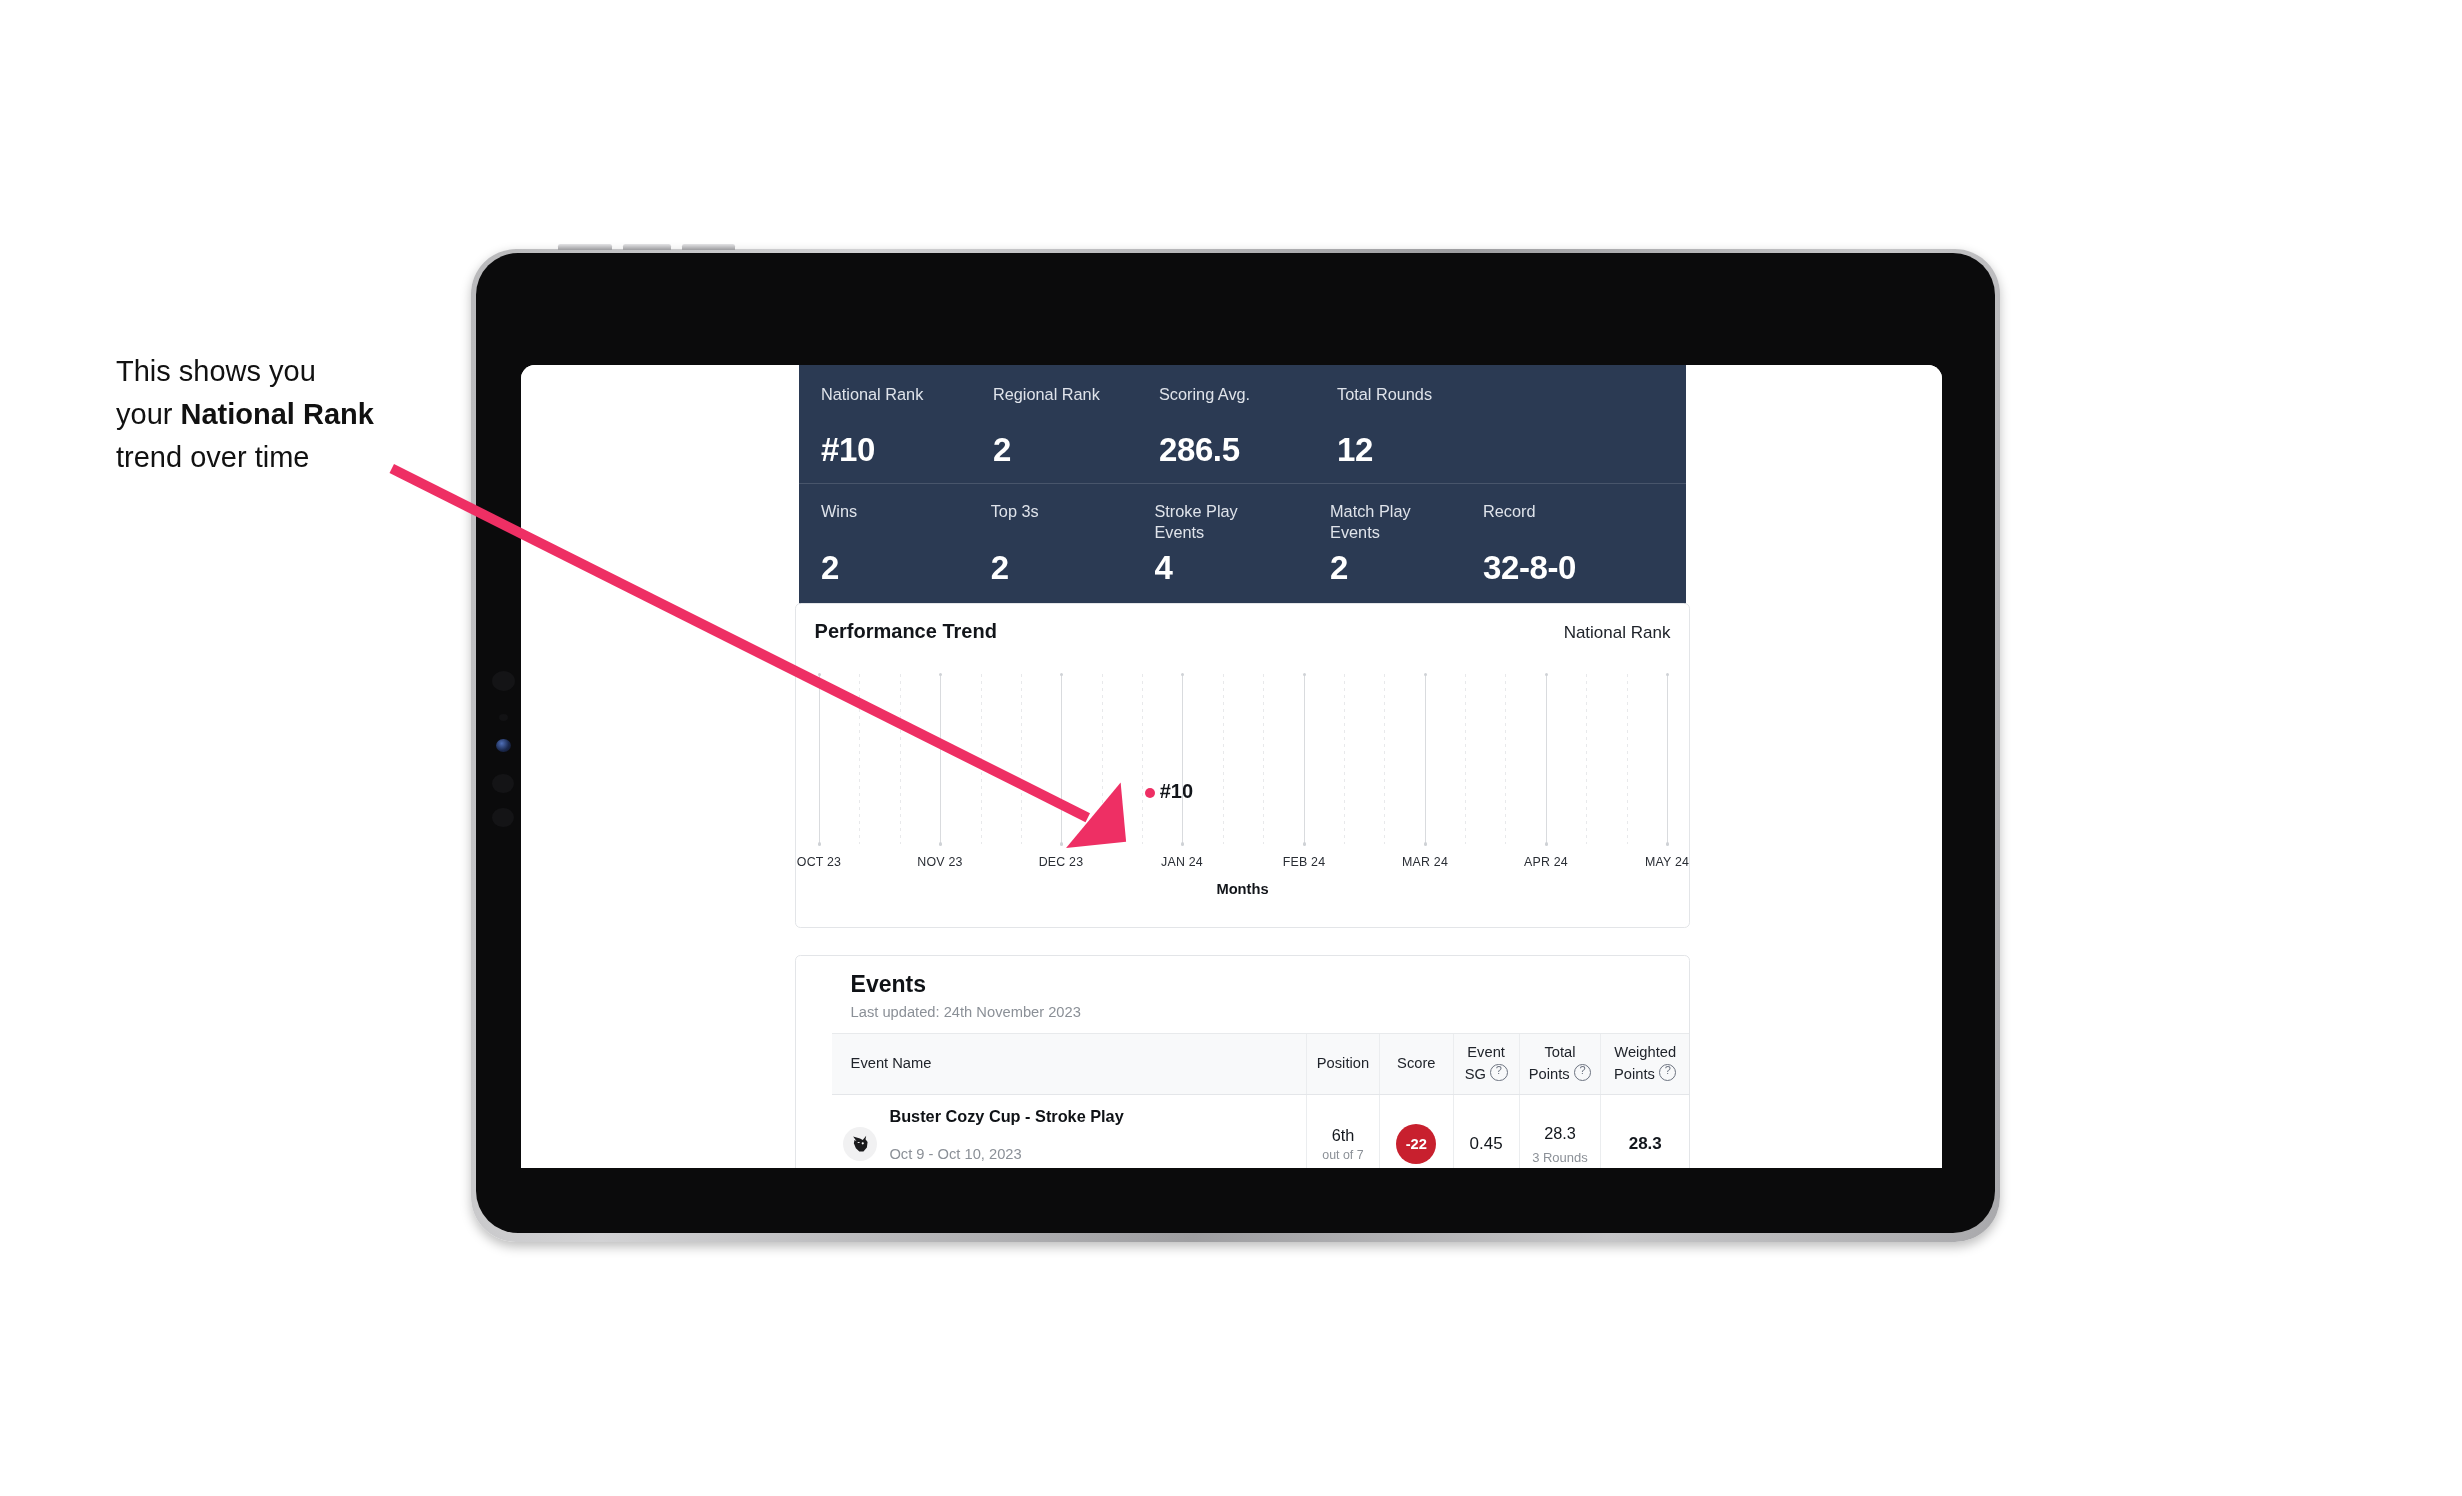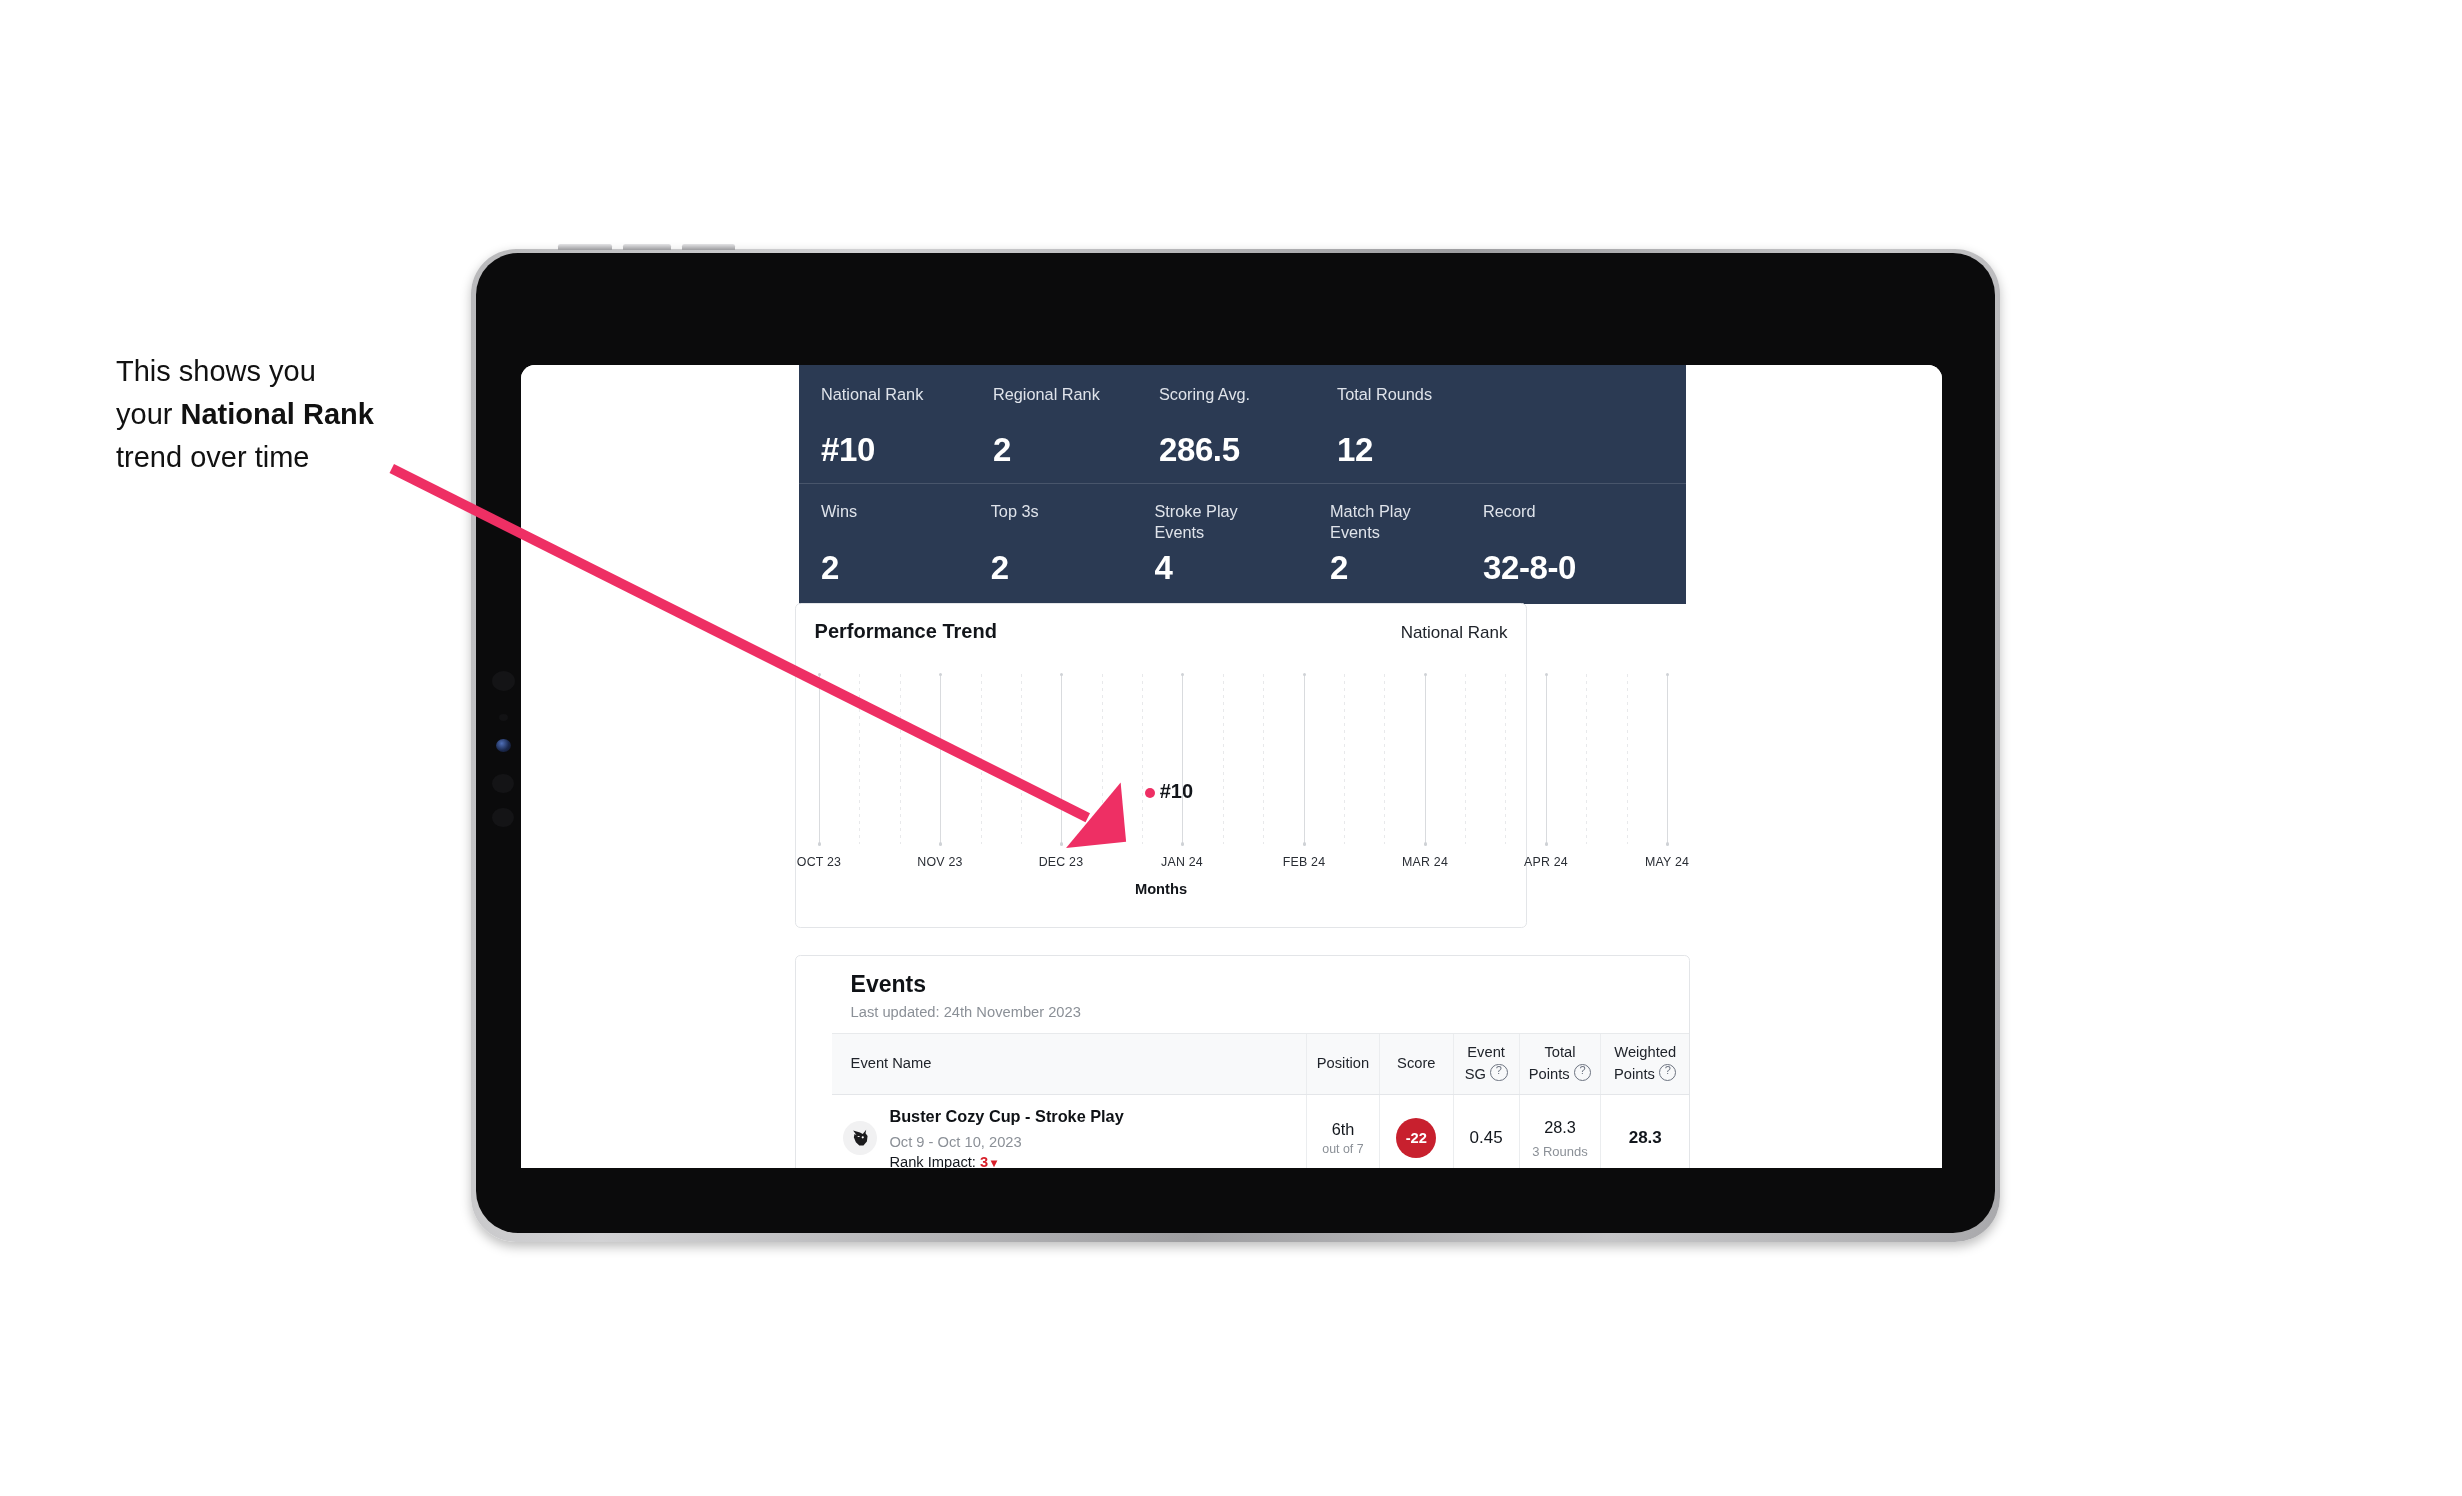--- a/index.html
+++ b/index.html
@@ -178,21 +178,21 @@
     background: #ffffff;
     border: 0.8px solid #e3e5e8;
     border-radius: 5.4px;
     box-sizing: border-box;
   }
 
   
   #trend-card {
     left: 274px;
     top: 238px;
-    width: 732px;
+    width: 895px;
     height: 325px;
   }
   #trend-title {
     position: absolute;
     left: 18.6px; top: 16.3px;
     font-size: 20px;
     font-weight: 700;
     color: #12151a;
   }
   #trend-series-label {
@@ -351,21 +351,21 @@
   }
   .event-name {
     font-size: 16.3px;
     font-weight: 700;
     color: #0f1216;
     line-height: 1.25;
   }
   .event-dates {
     font-size: 14.7px;
     color: #8b9097;
-    margin-top: 8px;
+    margin-top: 20px;
   }
   .event-rank-impact {
     font-size: 14.7px;
     color: #13171d;
     margin-top: 3.9px;
   }
   .rank-impact-val {
     color: #d81f2a;
     font-weight: 700;
   }

